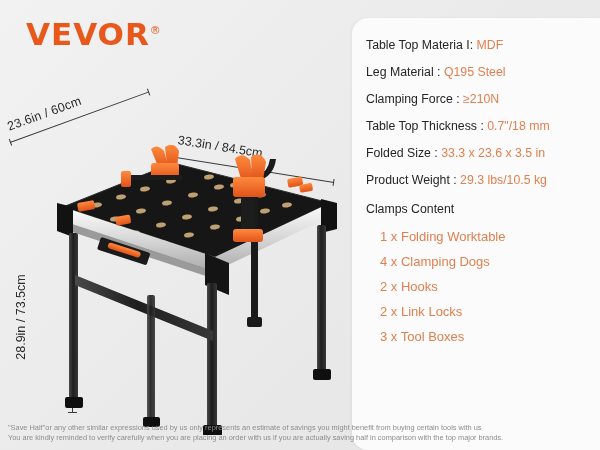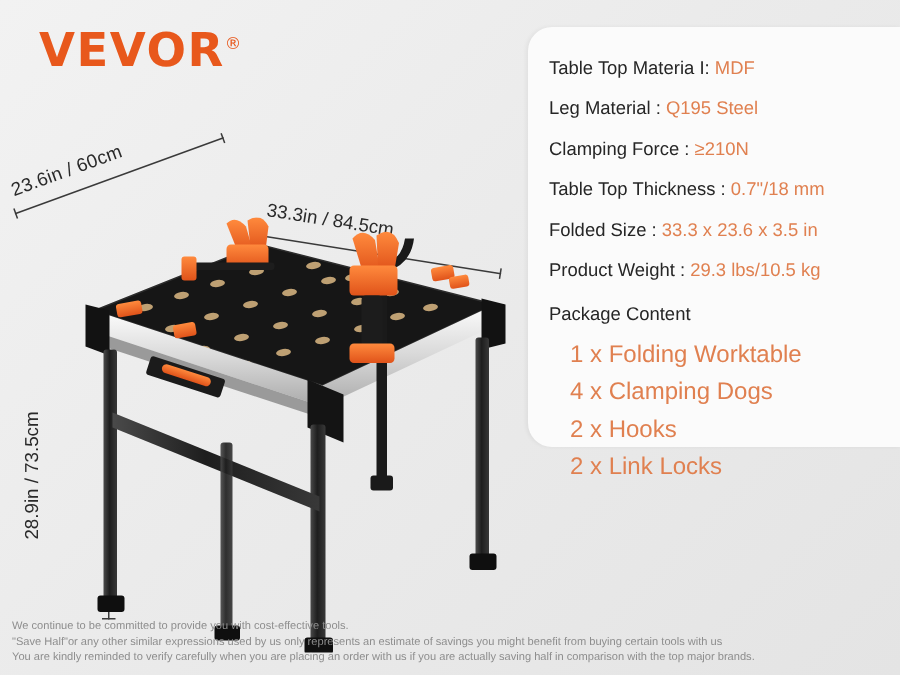--- a/index.html
+++ b/index.html
@@ -71,34 +71,34 @@
     content:"";position:absolute;left:-4px;width:9px;height:1px;background:#3a3a3a;
   }
   .dim-h-line:before{top:0;}
   .dim-h-line:after{bottom:0;}
 
   
   .bench{position:absolute;left:55px;top:85px;width:285px;height:290px;}
 
   
   .card{
-    position:absolute;left:352px;top:18px;width:248px;height:280px;
+    position:absolute;left:352px;top:18px;width:248px;height:432px;
     background:#fbfbfb;border-radius:16px 0 0 16px;
     box-shadow:-1px 0 3px rgba(0,0,0,.05);
   }
   .spec-list{position:absolute;left:14px;top:14px;right:6px;}
   .spec-row{
     font-size:12.3px;color:#262626;line-height:27px;white-space:nowrap;
   }
   .spec-val{color:#e08050;}
   .pkg-head{
     font-size:12.3px;color:#262626;line-height:30px;font-weight:500;
   }
   .pkg-item{
-    font-size:16px;color:#e08050;line-height:25px;padding-left:14px;
+    font-size:13px;color:#e08050;line-height:25px;padding-left:14px;
   }
 
   
   .disclaimer{
     position:absolute;left:8px;bottom:6px;right:6px;
     font-size:7.4px;line-height:10.6px;color:#8d8d8d;
   }
   .disclaimer div{white-space:nowrap;}
 </style>
 </head>
@@ -248,28 +248,28 @@
       <div class="spec-row">
         <span>Folded Size :</span>
         <span class="spec-val">33.3 x 23.6 x 3.5 in</span>
       </div>
 
       <div class="spec-row">
         <span>Product Weight :</span>
         <span class="spec-val">29.3 lbs/10.5 kg</span>
       </div>
 
-      <div class="pkg-head">Package Content</div>
+      <div class="pkg-head">Clamps Content</div>
 
       <div class="pkg-item">1 x Folding Worktable</div>
       <div class="pkg-item">4 x Clamping Dogs</div>
       <div class="pkg-item">2 x Hooks</div>
       <div class="pkg-item">2 x Link Locks</div>
+      <div class="pkg-item">3 x Tool Boxes</div>
     </div>
   </div>
 
   <div class="disclaimer">
-    <div>We continue to be committed to provide you with cost-effective tools.</div>
     <div>"Save Half"or any other similar expressions used by us only represents an estimate of savings you might benefit from buying certain tools with us</div>
     <div>You are kindly reminded to verify carefully when you are placing an order with us if you are actually saving half in comparison with the top major brands.</div>
   </div>
 
 </div>
 
 </body></html>

